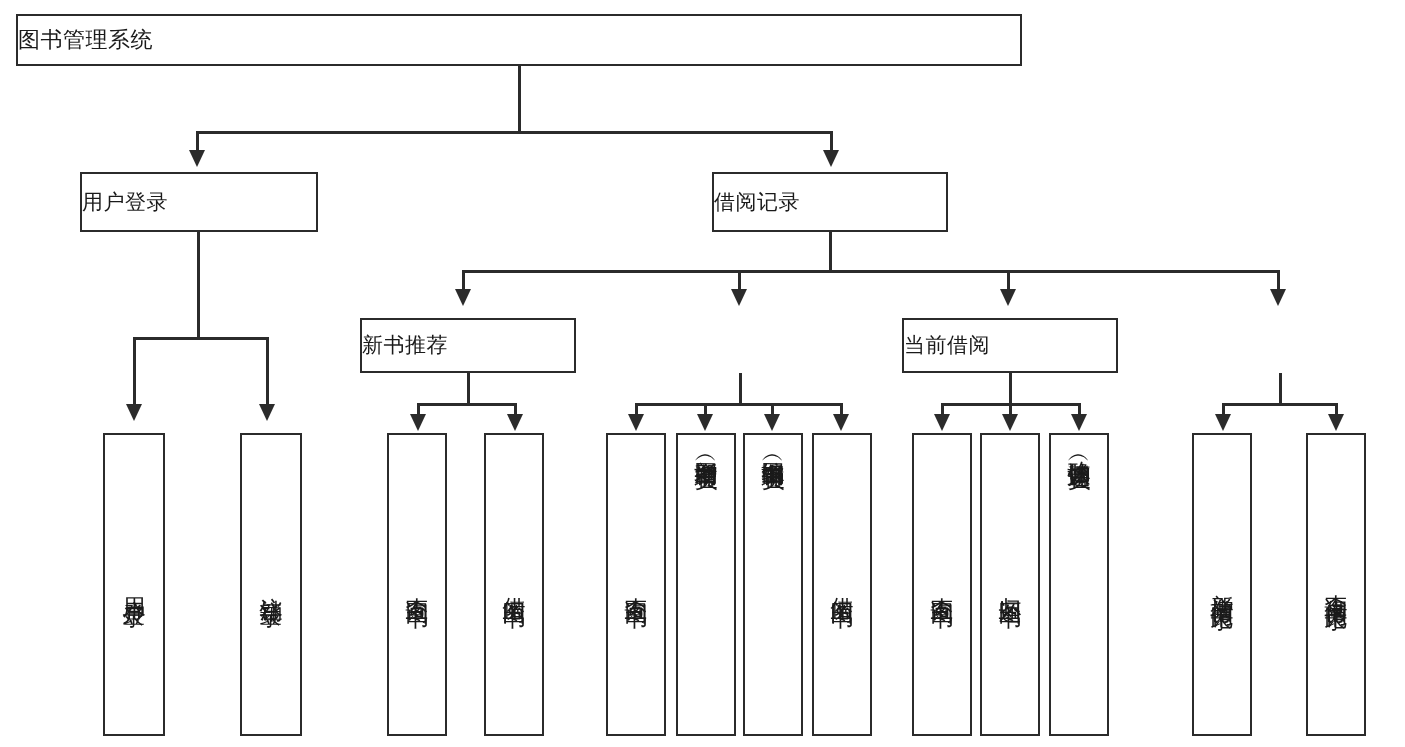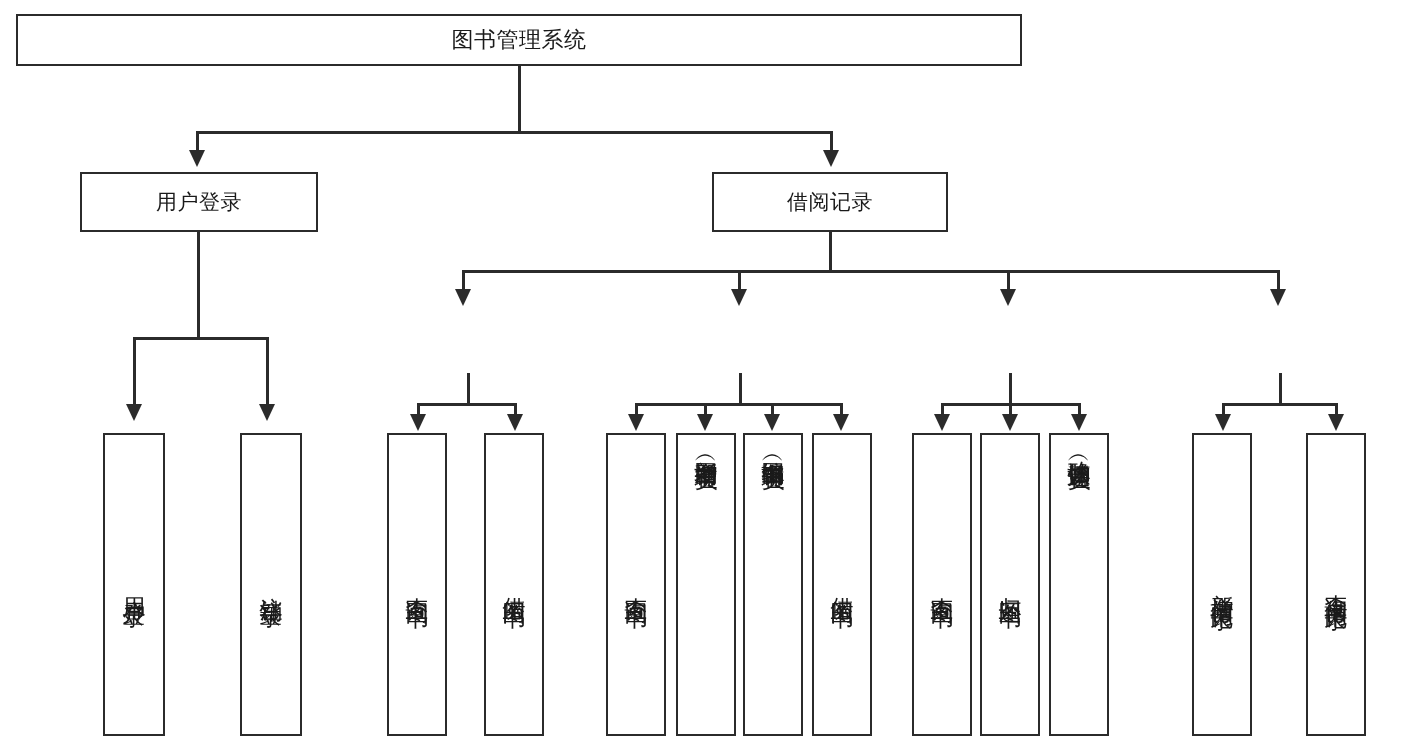--- a/index.html
+++ b/index.html
@@ -17,21 +17,20 @@
     background: #ffffff;
     overflow: hidden;
   }
   .node {
     position: absolute;
     box-sizing: border-box;
     border: 2.5px solid #2b2b2b;
     background: #ffffff;
     display: flex;
     align-items: center;
-    justify-content: center;
     color: #1a1a1a;
   }
   .node .lbl {
     display: block;
     text-align: center;
     line-height: 1.05;
     white-space: nowrap;
   }
   
   .node.h .lbl {
@@ -118,22 +117,28 @@
   <div class="hline" style="left:462px; top:270px; width:818px; height:3px;"></div>
   <div class="vline" style="left:462px; top:270px; width:3px; height:22px;"></div>
   <div class="arrow" style="left:455px; top:289px;"></div>
   <div class="vline" style="left:738px; top:270px; width:3px; height:22px;"></div>
   <div class="arrow" style="left:731px; top:289px;"></div>
   <div class="vline" style="left:1007px; top:270px; width:3px; height:22px;"></div>
   <div class="arrow" style="left:1000px; top:289px;"></div>
   <div class="vline" style="left:1277px; top:270px; width:3px; height:22px;"></div>
   <div class="arrow" style="left:1270px; top:289px;"></div>
 
-
-
+  <div class="node h" id="n-new-book-rec" style="left:360px; top:318px; width:216px; height:55px;">
+    <span class="lbl">新书推荐</span>
+  </div>
+
+
+  <div class="node h" id="n-current-borrow" style="left:902px; top:318px; width:216px; height:55px;">
+    <span class="lbl">当前借阅</span>
+  </div>
 
 
   <div class="vline" style="left:467px; top:373px; width:3px; height:30px;"></div>
   <div class="hline" style="left:417px; top:403px; width:100px; height:3px;"></div>
   <div class="vline" style="left:417px; top:403px; width:3px; height:12px;"></div>
   <div class="arrow" style="left:410px; top:414px;"></div>
   <div class="vline" style="left:514px; top:403px; width:3px; height:12px;"></div>
   <div class="arrow" style="left:507px; top:414px;"></div>
 
   <div class="vline" style="left:739px; top:373px; width:3px; height:30px;"></div>

